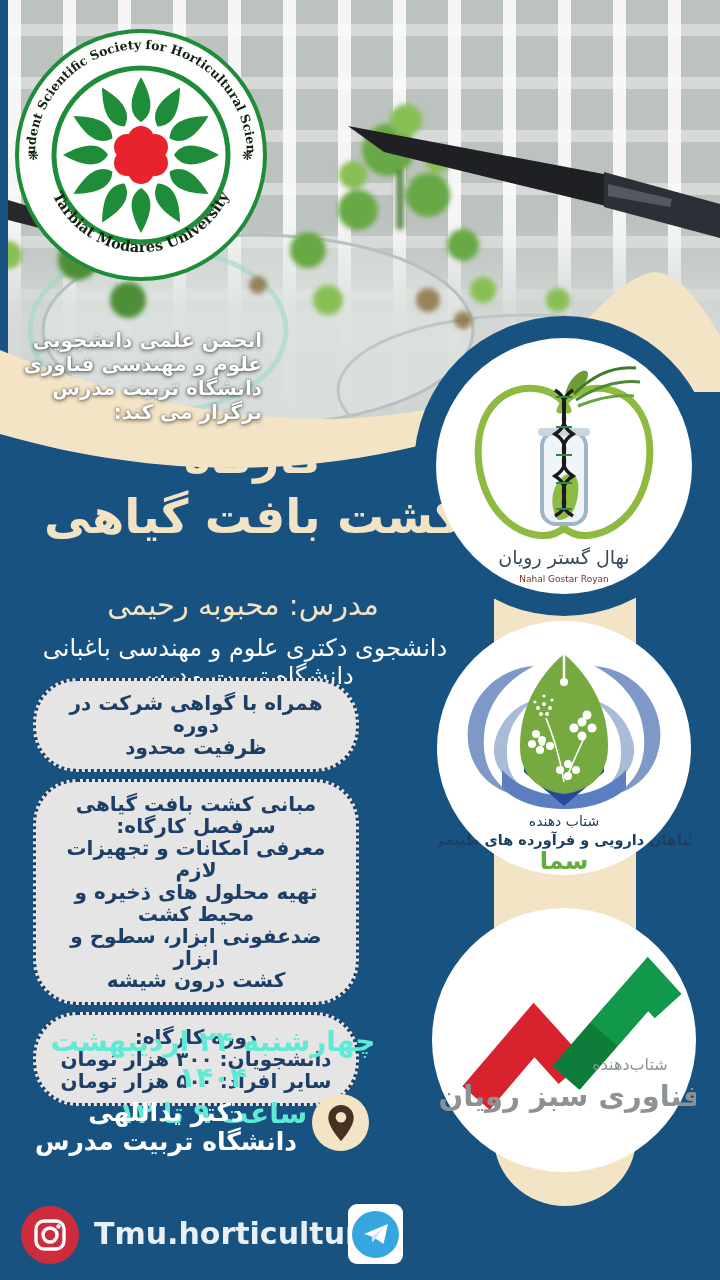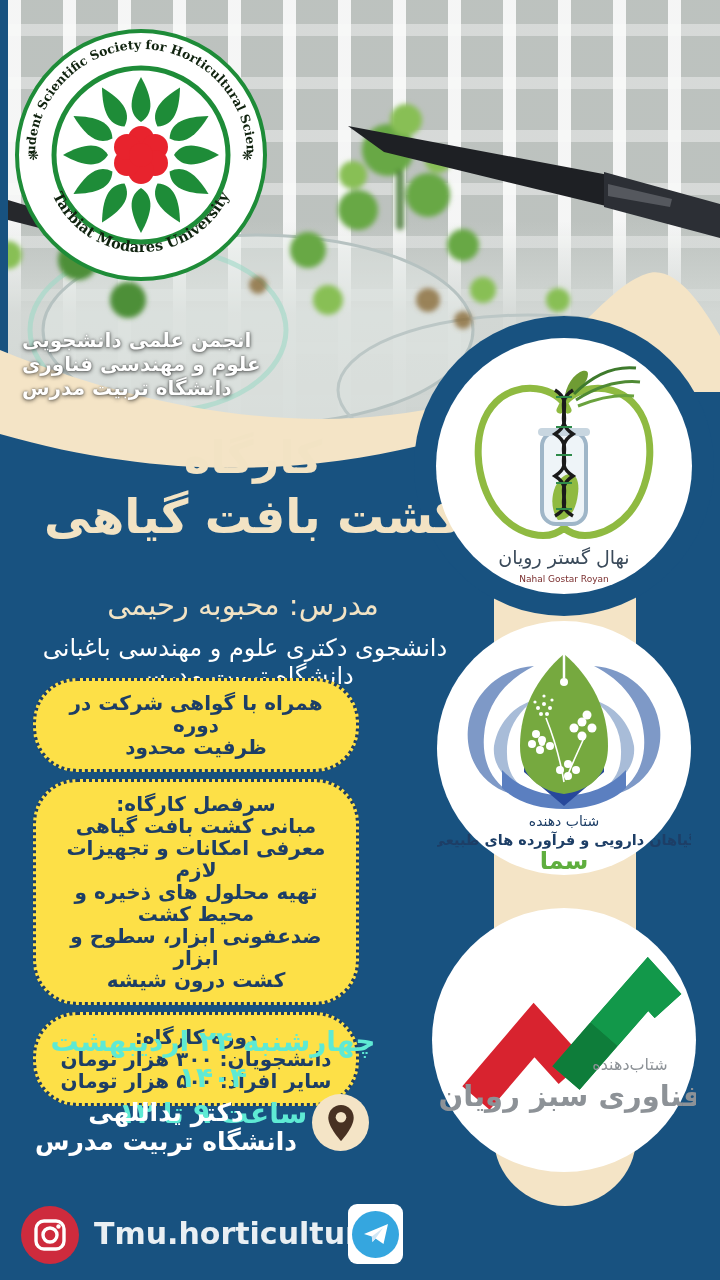--- a/index.html
+++ b/index.html
@@ -14,21 +14,21 @@
     background-image:
       repeating-linear-gradient(90deg, rgba(255,255,255,.95) 0 13px, rgba(172,178,175,.45) 13px 55px),
       repeating-linear-gradient(0deg, rgba(255,255,255,.92) 0 12px, rgba(178,184,181,.38) 12px 53px);
     opacity:.85;
   }
   .bench{position:absolute;inset:0;background:linear-gradient(180deg,rgba(221,226,222,0) 48%,rgba(212,217,214,.92) 68%,rgba(205,211,208,.98) 100%);}
   .photo svg{position:absolute;inset:0;}
   
   .org-text{
     position:absolute;left:22px;top:328px;z-index:4;width:240px;
-    direction:rtl;text-align:left;color:#fff;font-weight:bold;font-size:20px;line-height:24px;
+    direction:rtl;text-align:right;color:#fff;font-weight:bold;font-size:20px;line-height:24px;
     text-shadow:0 1px 4px rgba(0,0,0,.65),0 0 2px rgba(0,0,0,.5);
   }
   
   .wave{position:absolute;left:0;top:0;z-index:2;}
   
   .society{position:absolute;left:10px;top:24px;z-index:3;}
   
   .sponsor{position:absolute;z-index:3;}
   
   .title{
@@ -40,21 +40,21 @@
   .instructor{
     position:absolute;left:8px;top:588px;width:470px;z-index:3;text-align:center;direction:rtl;
     color:#F2E3C4;font-weight:normal;font-size:29px;
   }
   .instructor-desc{
     position:absolute;left:6px;top:634px;width:478px;z-index:3;text-align:center;direction:rtl;
     color:#fff;font-size:24px;
   }
   .boxes{position:absolute;left:33px;top:678px;width:326px;z-index:3;}
   .ibox{
-    background:#fde047;border:3px dotted #1D3E66;border-radius:44px;
+    background:#e5e5e5;border:3px dotted #1D3E66;border-radius:44px;
     padding:11px 12px;margin-bottom:7px;text-align:center;direction:rtl;
     color:#1D3E66;font-weight:bold;font-size:20px;line-height:22px;
   }
   .datetime{
     position:absolute;left:18px;top:1024px;width:390px;z-index:3;text-align:center;direction:rtl;
     color:#5eead4;font-weight:bold;
   }
   .datetime .d1{font-size:28px;line-height:36px;}
   .datetime .d2{font-size:28px;line-height:36px;}
   .location{position:absolute;left:16px;top:1098px;width:300px;z-index:3;text-align:center;direction:rtl;
@@ -138,20 +138,21 @@
         <polygon points="0,200 120,236 118,250 0,220" fill="#26282c"></polygon>
         <polygon points="116,236 154,247 116,254" fill="#3a3d42"></polygon>
       </g>
     </svg>
   </div>
 
   <div class="org-text">
     <div>انجمن علمی دانشجویی</div>
     <div>علوم و مهندسی فناوری</div>
     <div>دانشگاه تربیت مدرس</div>
+    <div>برگزار می کند:</div>
   </div>
 
   <svg class="wave" width="720" height="1280" viewBox="0 0 720 1280">
     <path d="M0,350 C170,420 330,434 452,404 C556,378 598,290 646,274 C674,264 700,302 720,336 L720,1280 L0,1280 Z" fill="#F4E4C6"></path>
     <path d="M0,434 C160,480 300,474 418,446 C515,423 575,400 645,392 L720,392 L720,1280 L0,1280 Z" fill="#185280"></path>
     <path d="M494,382 L636,382 L636,1138 A71,68 0 0 1 494,1138 Z" fill="#F4E4C6"></path>
     <circle cx="564" cy="466" r="150" fill="#185280"></circle>
   </svg>
 
   <svg class="society" width="262" height="262" viewBox="-131 -131 262 262">
@@ -224,22 +225,22 @@
   </div>
   <div class="instructor">مدرس: محبوبه رحیمی</div>
   <div class="instructor-desc">دانشجوی دکتری علوم و مهندسی باغبانی دانشگاه تربیت مدرس</div>
 
   <div class="boxes">
     <div class="ibox">
       <div>همراه با گواهی شرکت در دوره</div>
       <div>ظرفیت محدود</div>
     </div>
     <div class="ibox">
+      <div>مبانی کشت بافت گیاهی</div>
       <div>سرفصل کارگاه:</div>
-      <div>مبانی کشت بافت گیاهی</div>
       <div>معرفی امکانات و تجهیزات لازم</div>
       <div>تهیه محلول های ذخیره و محیط کشت</div>
       <div>ضدعفونی ابزار، سطوح و ابزار</div>
       <div>کشت درون شیشه</div>
     </div>
     <div class="ibox">
       <div>دوره کارگاه:</div>
       <div>دانشجویان: ۳۰۰ هزار تومان</div>
       <div>سایر افراد: ۵۰۰ هزار تومان</div>
     </div>

